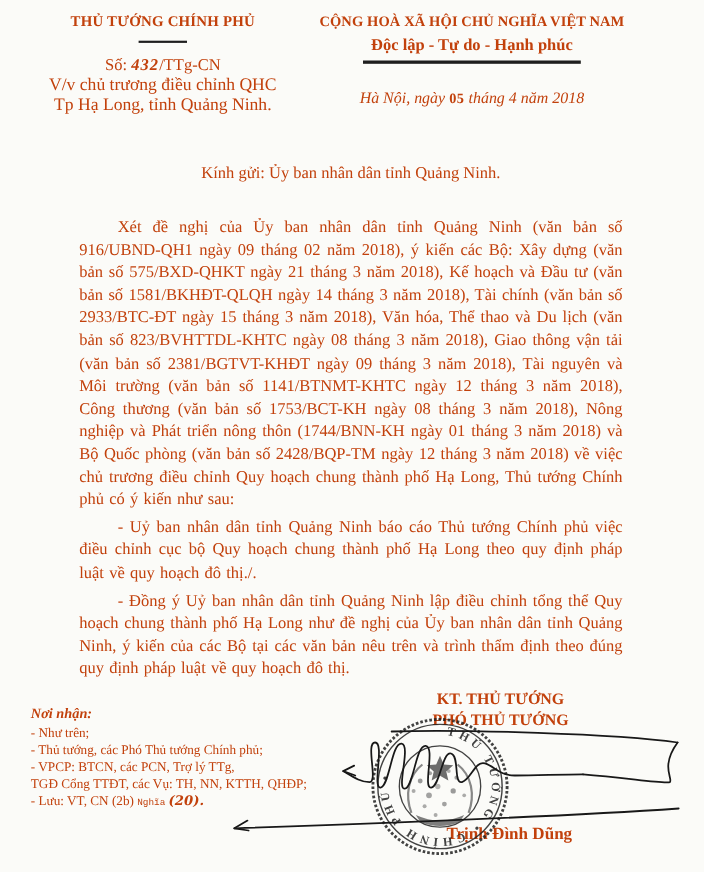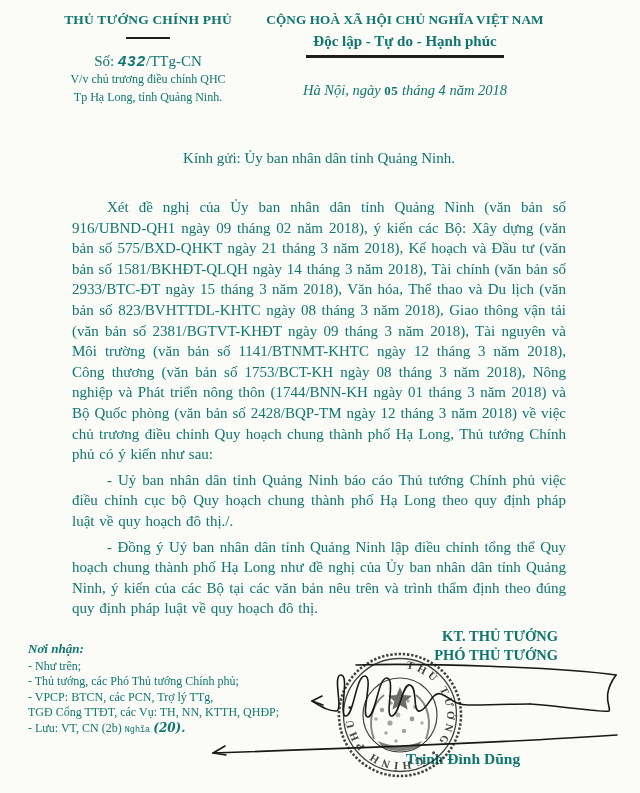--- a/index.html
+++ b/index.html
@@ -2,52 +2,52 @@
 <html><head>
 <meta charset="utf-8">
 <style>
   * { margin:0; padding:0; box-sizing:border-box; }
   html,body { background:#e8e8e6; }
   .page {
     position:relative;
     width:640px; height:793px;
     margin:0 auto;
     background:#fbfbf8;
-    color:#0f766e;
+    color:#c2410c;
     font-family:"Liberation Serif","DejaVu Serif",serif;
     overflow:hidden;
   }
   
   .hdr-left { position:absolute; left:26px; top:12px; width:244px; text-align:center; }
   .issuer { font-weight:bold; font-size:13.5px; letter-spacing:.2px; }
   .rule-short { width:44px; height:2px; background:#1e1e1e; margin:9px auto 13px auto; }
   .doc-number { font-size:15px; }
-  .hand { font-family:Liberation Sans, sans-serif; font-style:italic; font-weight:bold; letter-spacing:1px; }
-  .subject { font-size:12px; line-height:18px; }
-  .hdr-right { position:absolute; left:256px; top:12px; width:298px; text-align:center; }
+  .hand { font-family:Liberation Serif, serif; font-style:italic; font-weight:bold; letter-spacing:1px; }
+  .subject { font-size:16px; line-height:18px; }
+  .hdr-right { position:absolute; left:280px; top:12px; width:298px; text-align:center; }
   .motto1 { font-weight:bold; font-size:13.2px; letter-spacing:.1px; white-space:nowrap; }
   .motto2 { font-weight:bold; font-size:15px; margin-top:5px; }
   .rule-long { width:198px; height:2.5px; background:#1e1e1e; margin:5px auto 0 auto; }
   .dateline { font-style:italic; font-size:14.5px; margin-top:24px; }
   .dateline .day { font-style:normal; font-weight:bold; font-size:13px; letter-spacing:.5px; }
   
   .salutation { position:absolute; top:150px; left:72px; width:494px; text-align:center; font-size:15px; }
   .body-text { position:absolute; top:197px; left:72px; width:494px; }
   .body-text p {
     font-size:15px; line-height:20.6px;
     text-align:justify; text-indent:35px;
     margin-bottom:5px;
     word-spacing:1px;
   }
   
   .recipients { position:absolute; left:28px; top:641px; width:320px; font-size:12px; line-height:15.5px; }
   .recip-label { font-weight:bold; font-style:italic; font-size:13px; margin-bottom:2px; }
   .recip-last .tiny { font-size:8.5px;font-family:Liberation Mono, monospace; }
   .recip-last .hand-sm { font-family:"DejaVu Serif",serif; font-style:italic; font-weight:bold; font-size:12px; }
-  .sig-block { position:absolute; left:352px; top:627px; width:206px; text-align:right; }
+  .sig-block { position:absolute; left:352px; top:627px; width:206px; text-align:center; }
   .sig-title { font-weight:bold; font-size:14.5px; line-height:19px; white-space:nowrap; }
   .signer { position:absolute; left:368px; top:750px; width:190px; text-align:center; font-weight:bold; font-size:15.5px; }
   .seal-overlay { position:absolute; left:60px; top:615px; width:580px; height:178px; pointer-events:none; }
 </style>
 </head>
 <body>
 
 <div class="page">
 
   <div class="hdr-left">

